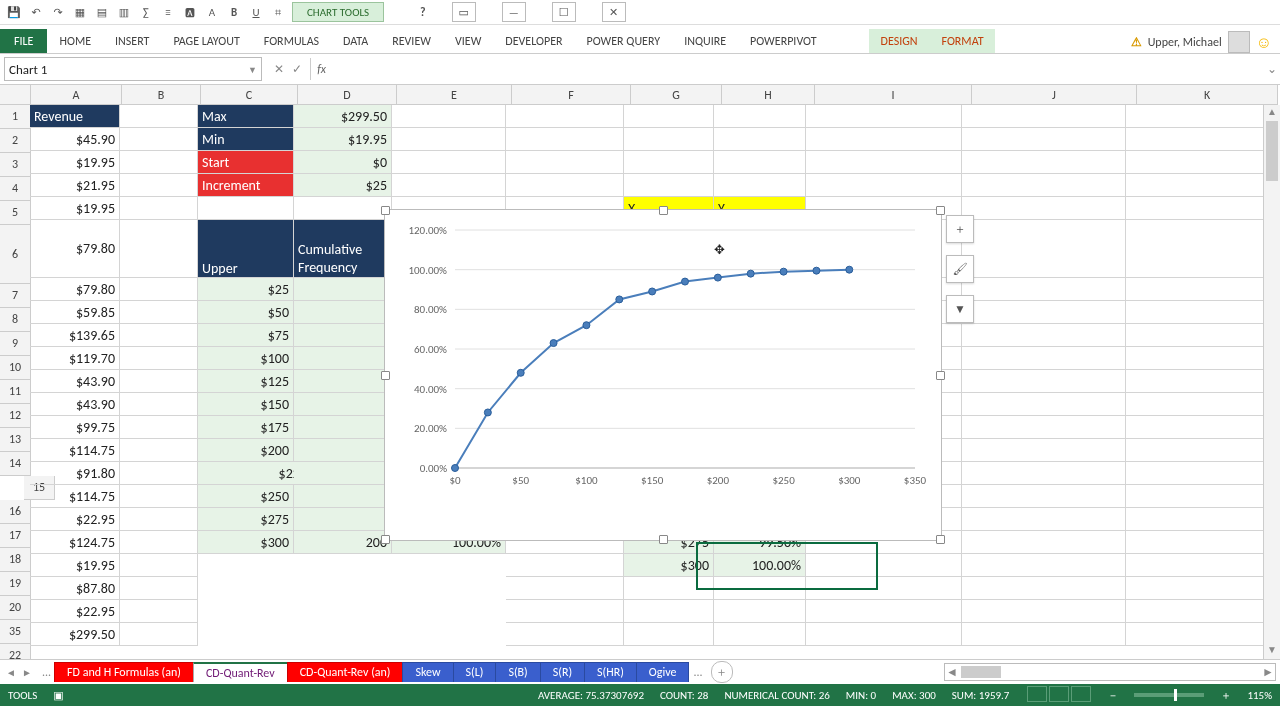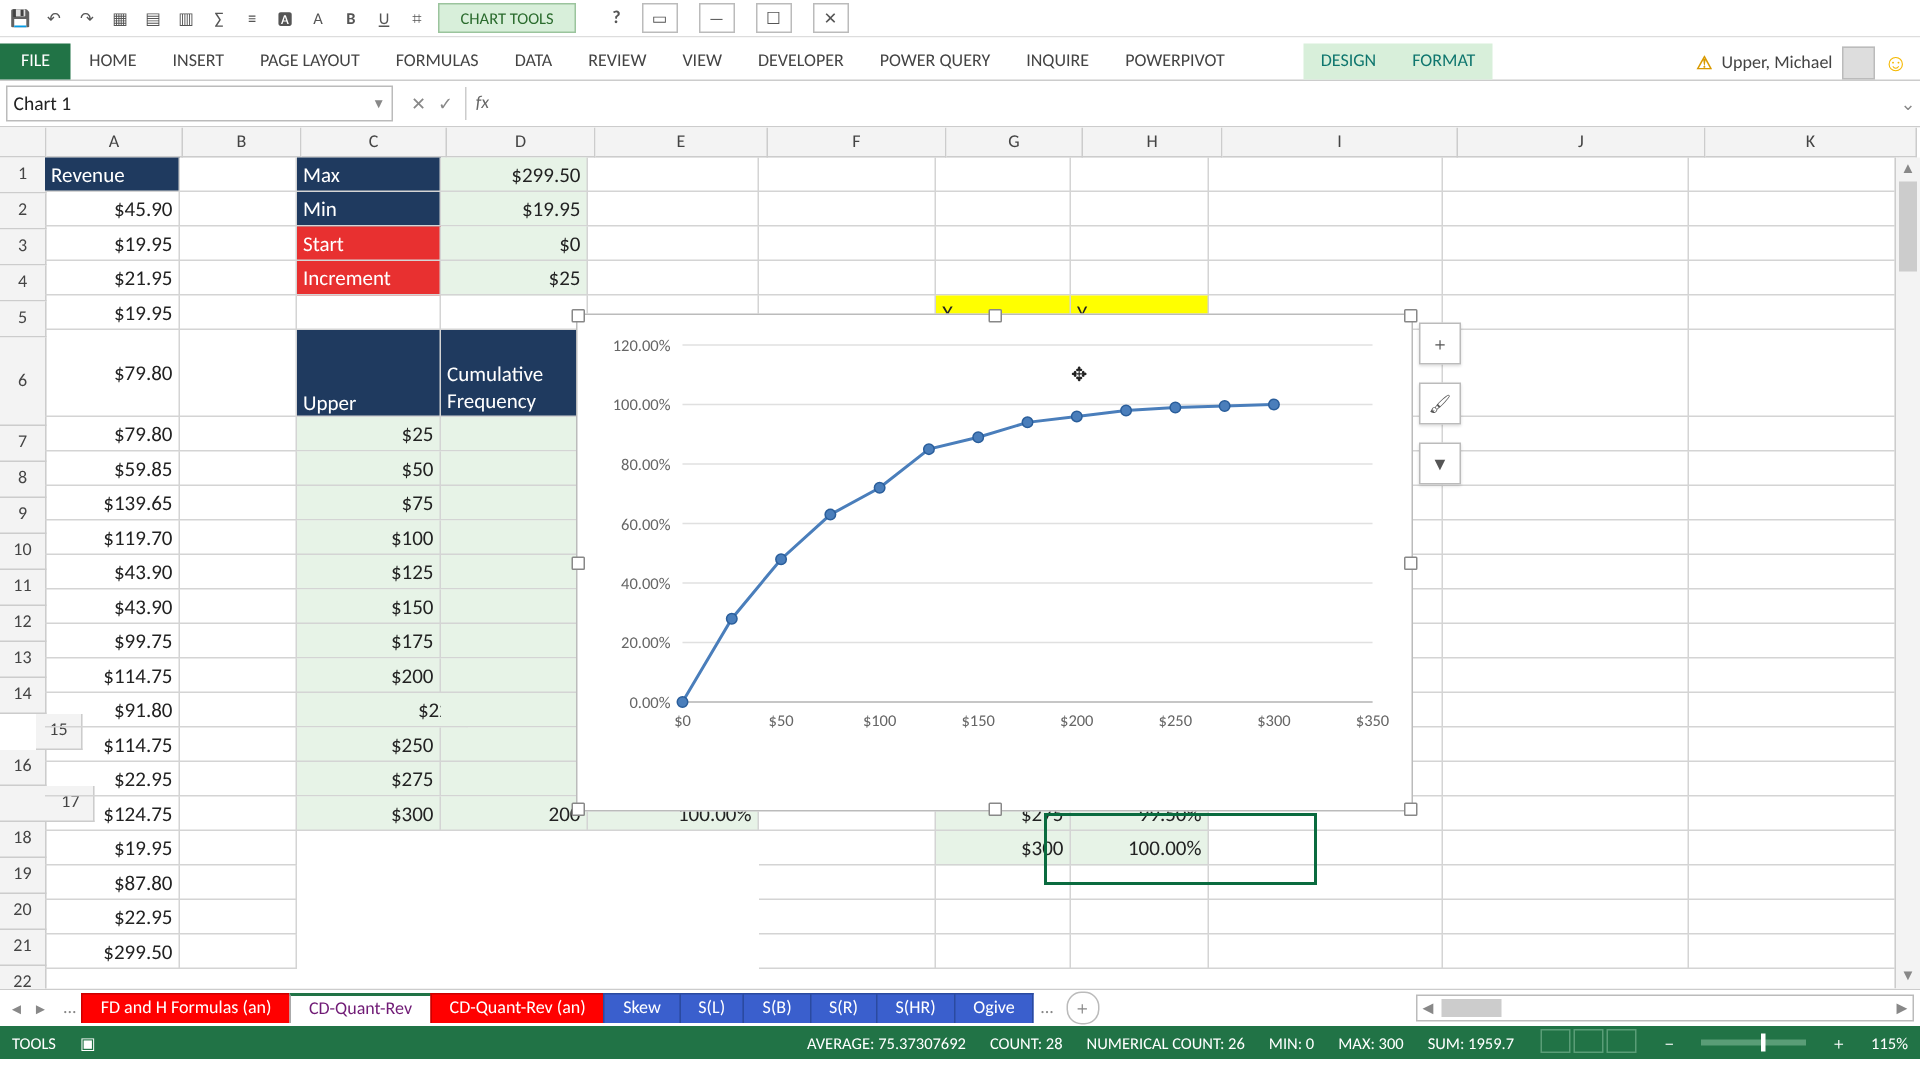--- a/index.html
+++ b/index.html
@@ -1,26 +1,26 @@
 <!DOCTYPE html>
 <html><head>
 <meta charset="utf-8">
 <style>
   html,body{margin:0;padding:0;font-family:"Segoe UI","Calibri",Arial,sans-serif;font-size:12px;color:#222;background:#fff;user-select:none;overflow:hidden;width:1280px;height:720px}
   .titlebar{height:24px;background:#fff;border-bottom:1px solid #ddd;display:flex;align-items:center}
   .qat{display:flex;gap:6px;padding:0 6px}
   .qat span{width:16px;height:16px;display:inline-flex;align-items:center;justify-content:center;color:#555;font-size:11px}
   .title-center{flex:1;text-align:center;font-size:12px;color:#444}
-  .title-right{display:flex;align-items:center;gap:14px;padding-right:6px}
+  .title-right{display:flex;align-items:center;gap:26px;padding-right:6px}
   .chart-tools{background:#d8efda;border:1px solid #9bc49d;color:#2a6b2d;padding:1px 14px;height:16px;display:flex;align-items:center;font-size:11px;margin-right:10px}
   .win-btn{width:22px;height:18px;display:inline-flex;align-items:center;justify-content:center;border:1px solid #bbb;font-size:11px;color:#555}
   .ribbon-tabs{height:28px;background:#fff;display:flex;align-items:flex-end;border-bottom:1px solid #ccc}
   .rtab{padding:5px 12px;font-size:12px;color:#444;cursor:pointer}
   .rtab.file{background:#217346;color:#fff;padding:5px 14px}
-  .rtab.ctx{background:#d8efda;color:#0f766e}
+  .rtab.ctx{background:#d8efda;color:#c2410c}
   .ribbon-right{margin-left:auto;display:flex;align-items:center;gap:6px;padding-right:8px;font-size:12px;color:#444}
   .warn-ico{color:#d99a00;font-weight:bold}
   .avatar{width:20px;height:20px;background:#ddd;border:1px solid #bbb}
   .smiley{color:#f5b800;font-size:16px}
   .formula-bar{height:30px;border-bottom:1px solid #ccc;display:flex;align-items:center;background:#fff}
   .name-box{width:248px;height:22px;border:1px solid #bbb;margin:0 4px;display:flex;align-items:center;padding:0 4px;font-size:13px;position:relative}
   .name-box .dd{position:absolute;right:4px;color:#888;font-size:9px}
   .fx-btns{display:flex;gap:8px;padding:0 8px;color:#888;border-right:1px solid #ccc;height:22px;align-items:center}
   .fx-label{font-style:italic;padding:0 6px;color:#666}
   .fbar-input{flex:1;height:22px}
@@ -157,25 +157,25 @@
       <div class="rh" style="height: 23px; line-height: 23px;">7</div>
       <div class="rh" style="height: 23px; line-height: 23px;">8</div>
       <div class="rh" style="height: 23px; line-height: 23px;">9</div>
       <div class="rh" style="height: 23px; line-height: 23px;">10</div>
       <div class="rh" style="height: 23px; line-height: 23px;">11</div>
       <div class="rh" style="height: 23px; line-height: 23px;">12</div>
       <div class="rh" style="height: 23px; line-height: 23px;">13</div>
       <div class="rh" style="height: 23px; line-height: 23px;">14</div>
       <div class="rh" style="height: 23px; line-height: 23px; margin-left: 24px;">15</div>
       <div class="rh" style="height: 23px; line-height: 23px;">16</div>
-      <div class="rh" style="height: 23px; line-height: 23px; padding-left: 32px;">17</div>
+      <div class="rh" style="height: 23px; line-height: 23px;">17</div>
       <div class="rh" style="height: 23px; line-height: 23px;">18</div>
       <div class="rh" style="height: 23px; line-height: 23px;">19</div>
       <div class="rh" style="height: 23px; line-height: 23px;">20</div>
-      <div class="rh" style="height: 23px; line-height: 23px;">21</div>
+      <div class="rh" style="height: 23px; line-height: 23px;">35</div>
       <div class="rh" style="height: 23px; line-height: 23px;">22</div>
     </div>
   <div class="cells" id="cells">
       <div class="cell darkblue" style="left: 0px; top: 0px; width: 90px; height: 23px;">Revenue</div>
       <div class="cell right" style="left: 0px; top: 23px; width: 90px; height: 23px;">$45.90</div>
       <div class="cell right" style="left: 0px; top: 46px; width: 90px; height: 23px;">$19.95</div>
       <div class="cell right" style="left: 0px; top: 69px; width: 90px; height: 23px;">$21.95</div>
       <div class="cell right" style="left: 0px; top: 92px; width: 90px; height: 23px;">$19.95</div>
       <div class="cell right" style="left: 0px; top: 115px; width: 90px; height: 58px;">$79.80</div>
       <div class="cell right" style="left: 0px; top: 173px; width: 90px; height: 23px;">$79.80</div>

